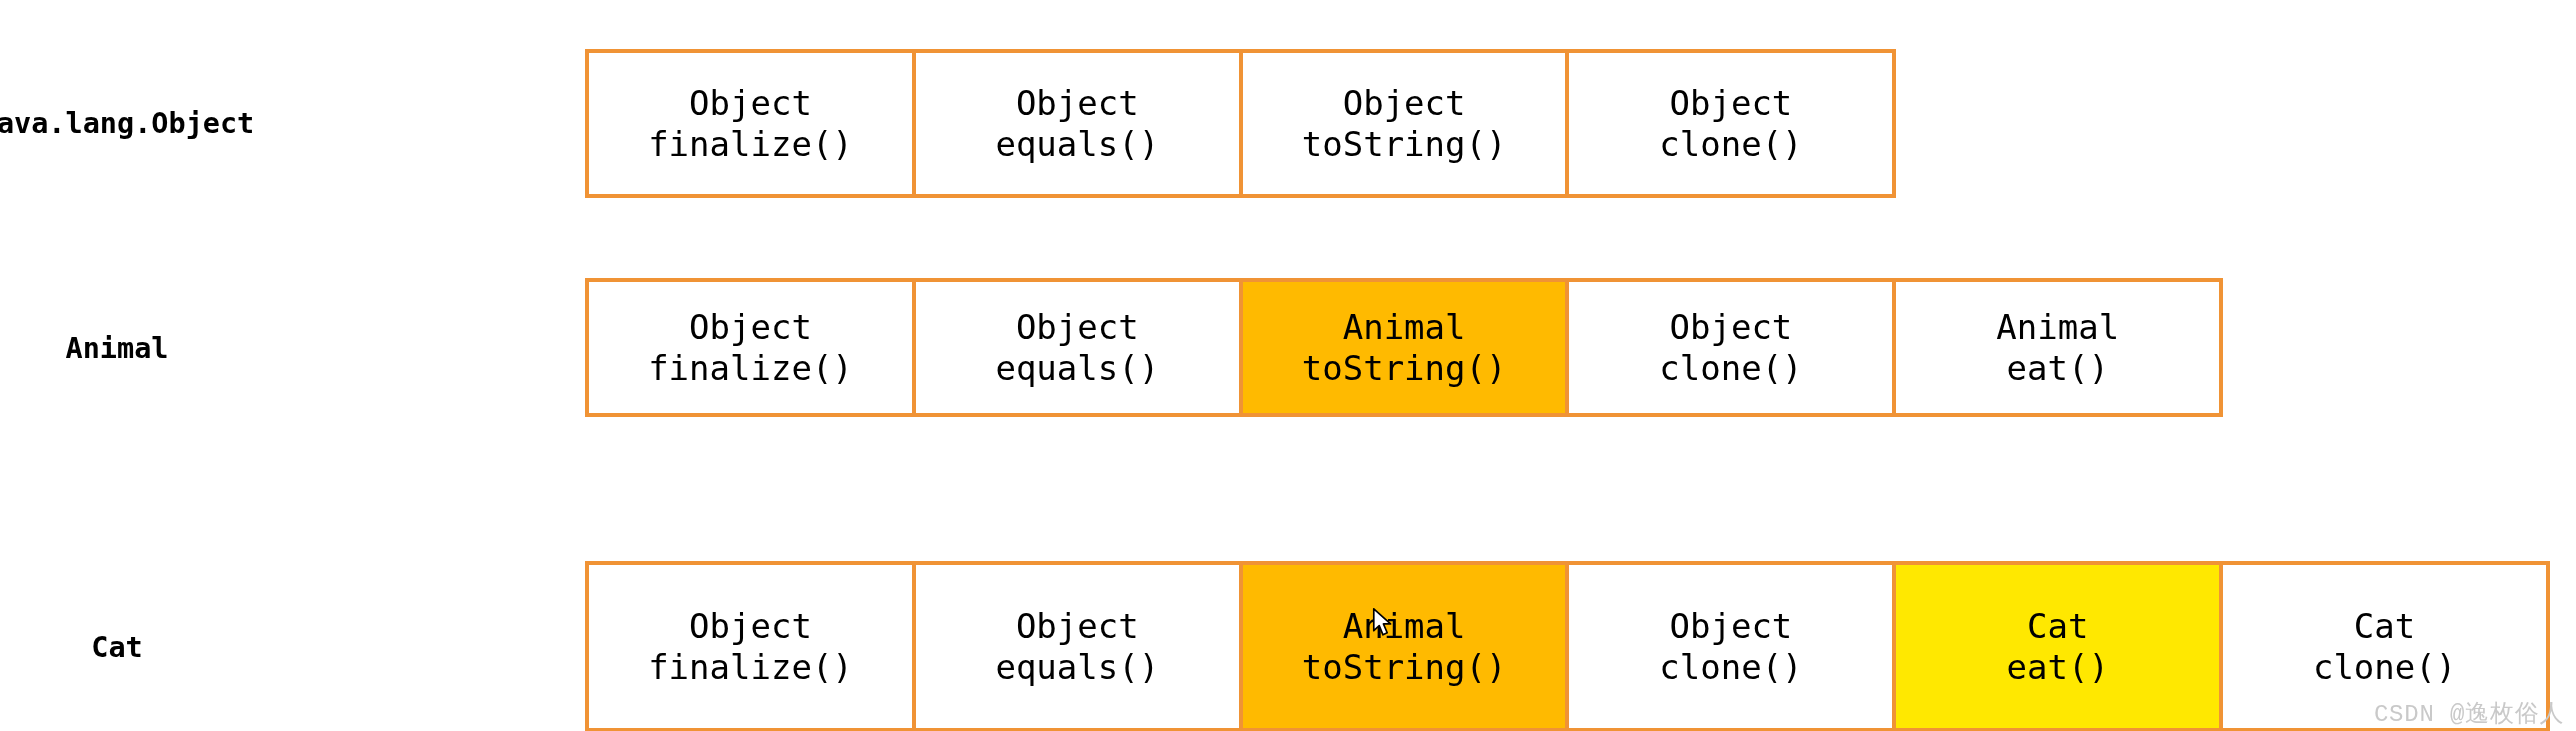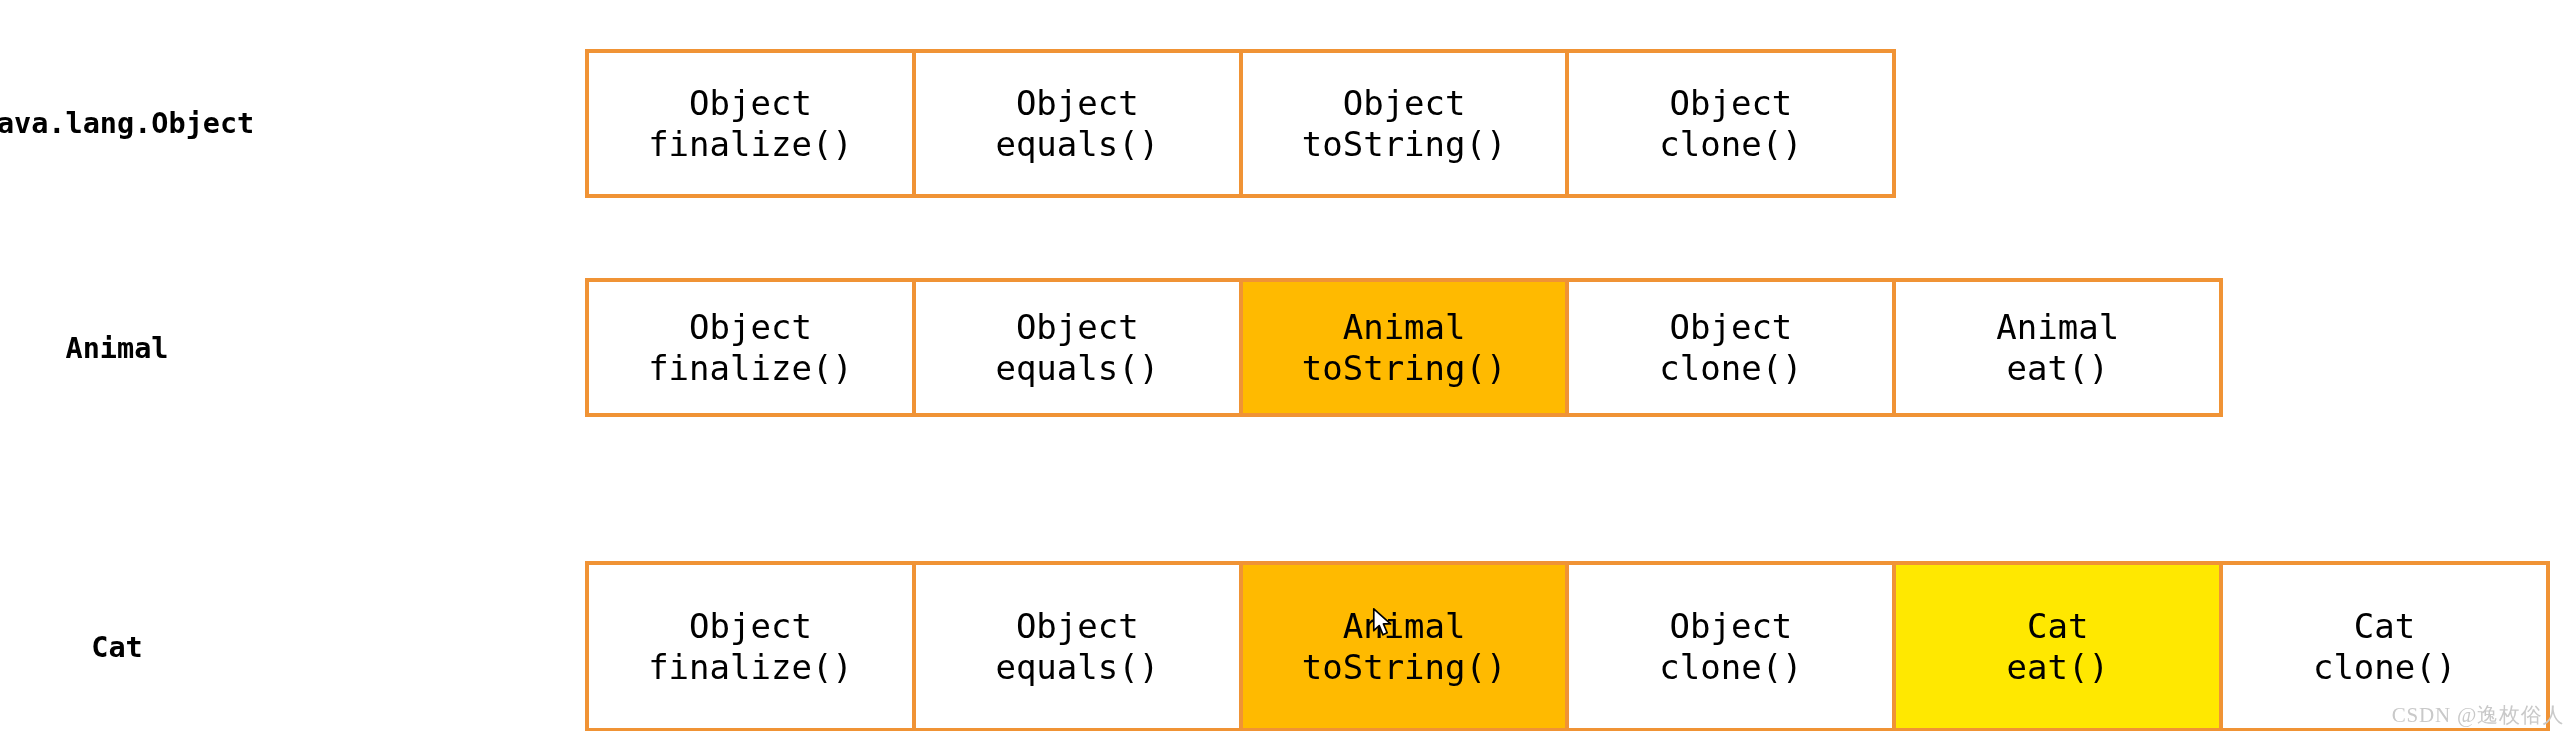--- a/index.html
+++ b/index.html
@@ -71,22 +71,22 @@
     position: absolute;
     width: 22px;
     height: 28.5px;
     pointer-events: none;
   }
 
   #watermark {
     position: absolute;
     right: 11.7px;
     bottom: 3.3px;
-    font-family: Liberation Serif, serif;
-    font-size: 21px;
+    font-family: Liberation Mono, monospace;
+    font-size: 24px;
     color: #c9c9c9;
     white-space: nowrap;
     letter-spacing: 0.8px;
   }
 </style>
 </head>
 <body>
 
 <div id="diagram">
     <div class="row-label" style="left: 117px; top: 123px;">Java.lang.Object</div>

